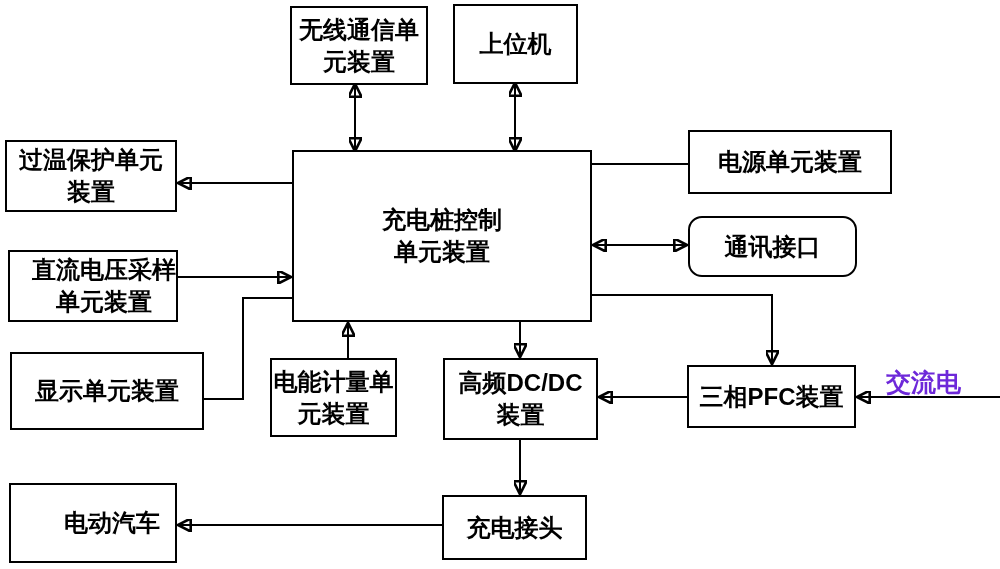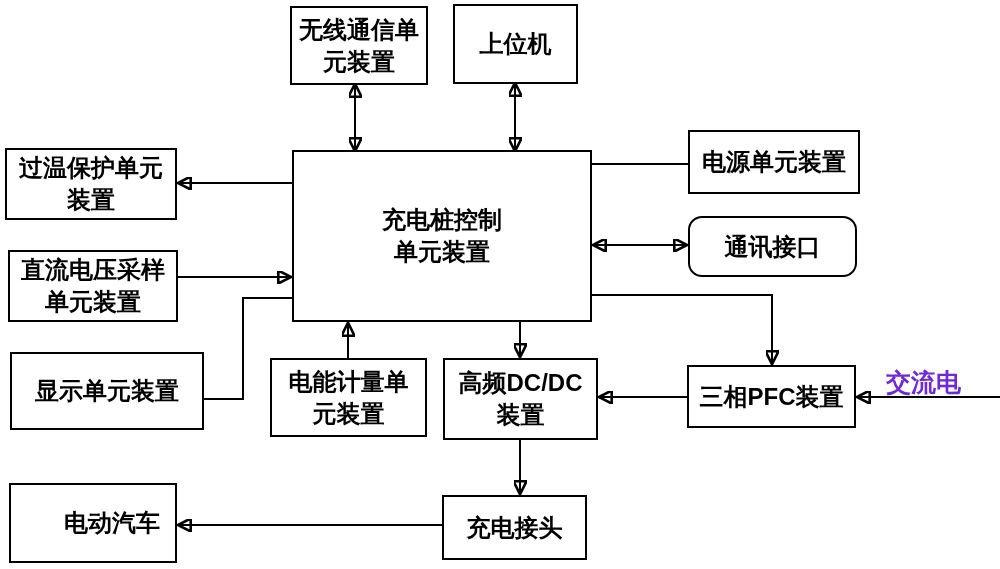--- a/index.html
+++ b/index.html
@@ -74,52 +74,52 @@
 
   <div class="node" style="left:290px; top:6px; width:138px; height:79px;">
     <span>无线通信单
 元装置</span>
   </div>
 
   <div class="node" style="left:453px; top:4px; width:125px; height:80px;">
     <span>上位机</span>
   </div>
 
-  <div class="node" style="left:5px; top:140px; width:172px; height:72px;margin-top:8px;">
+  <div class="node" style="left:5px; top:140px; width:172px; height:72px;">
     <span>过温保护单元
 装置</span>
   </div>
 
-  <div class="node" style="left:8px; top:250px; width:170px; height:72px;">
+  <div class="node" style="left:8px; top:250px; width:170px; height:72px;justify-content:flex-end;">
     <span>直流电压采样
 单元装置</span>
   </div>
 
   <div class="node" style="left:10px; top:352px; width:194px; height:78px;">
     <span>显示单元装置</span>
   </div>
 
   <div class="node" style="left:9px; top:483px; width:168px; height:80px;padding-left:38px;">
     <span>电动汽车</span>
   </div>
 
   <div class="node" style="left:292px; top:150px; width:300px; height:172px;">
     <span>充电桩控制
 单元装置</span>
   </div>
 
-  <div class="node" style="left:688px; top:130px; width:172px; height:64px;">
+  <div class="node" style="left:688px; top:130px; width:204px; height:64px;">
     <span>电源单元装置</span>
   </div>
 
   <div class="node" style="left:688px; top:216px; width:169px; height:61px;border-radius:14px;">
     <span>通讯接口</span>
   </div>
 
-  <div class="node" style="left:270px; top:358px; width:157px; height:79px;">
+  <div class="node" style="left:270px; top:358px; width:127px; height:79px;">
     <span>电能计量单
 元装置</span>
   </div>
 
   <div class="node" style="left:443px; top:358px; width:155px; height:82px;">
     <span>高频DC/DC
 装置</span>
   </div>
 
   <div class="node" style="left:442px; top:495px; width:145px; height:65px;">

